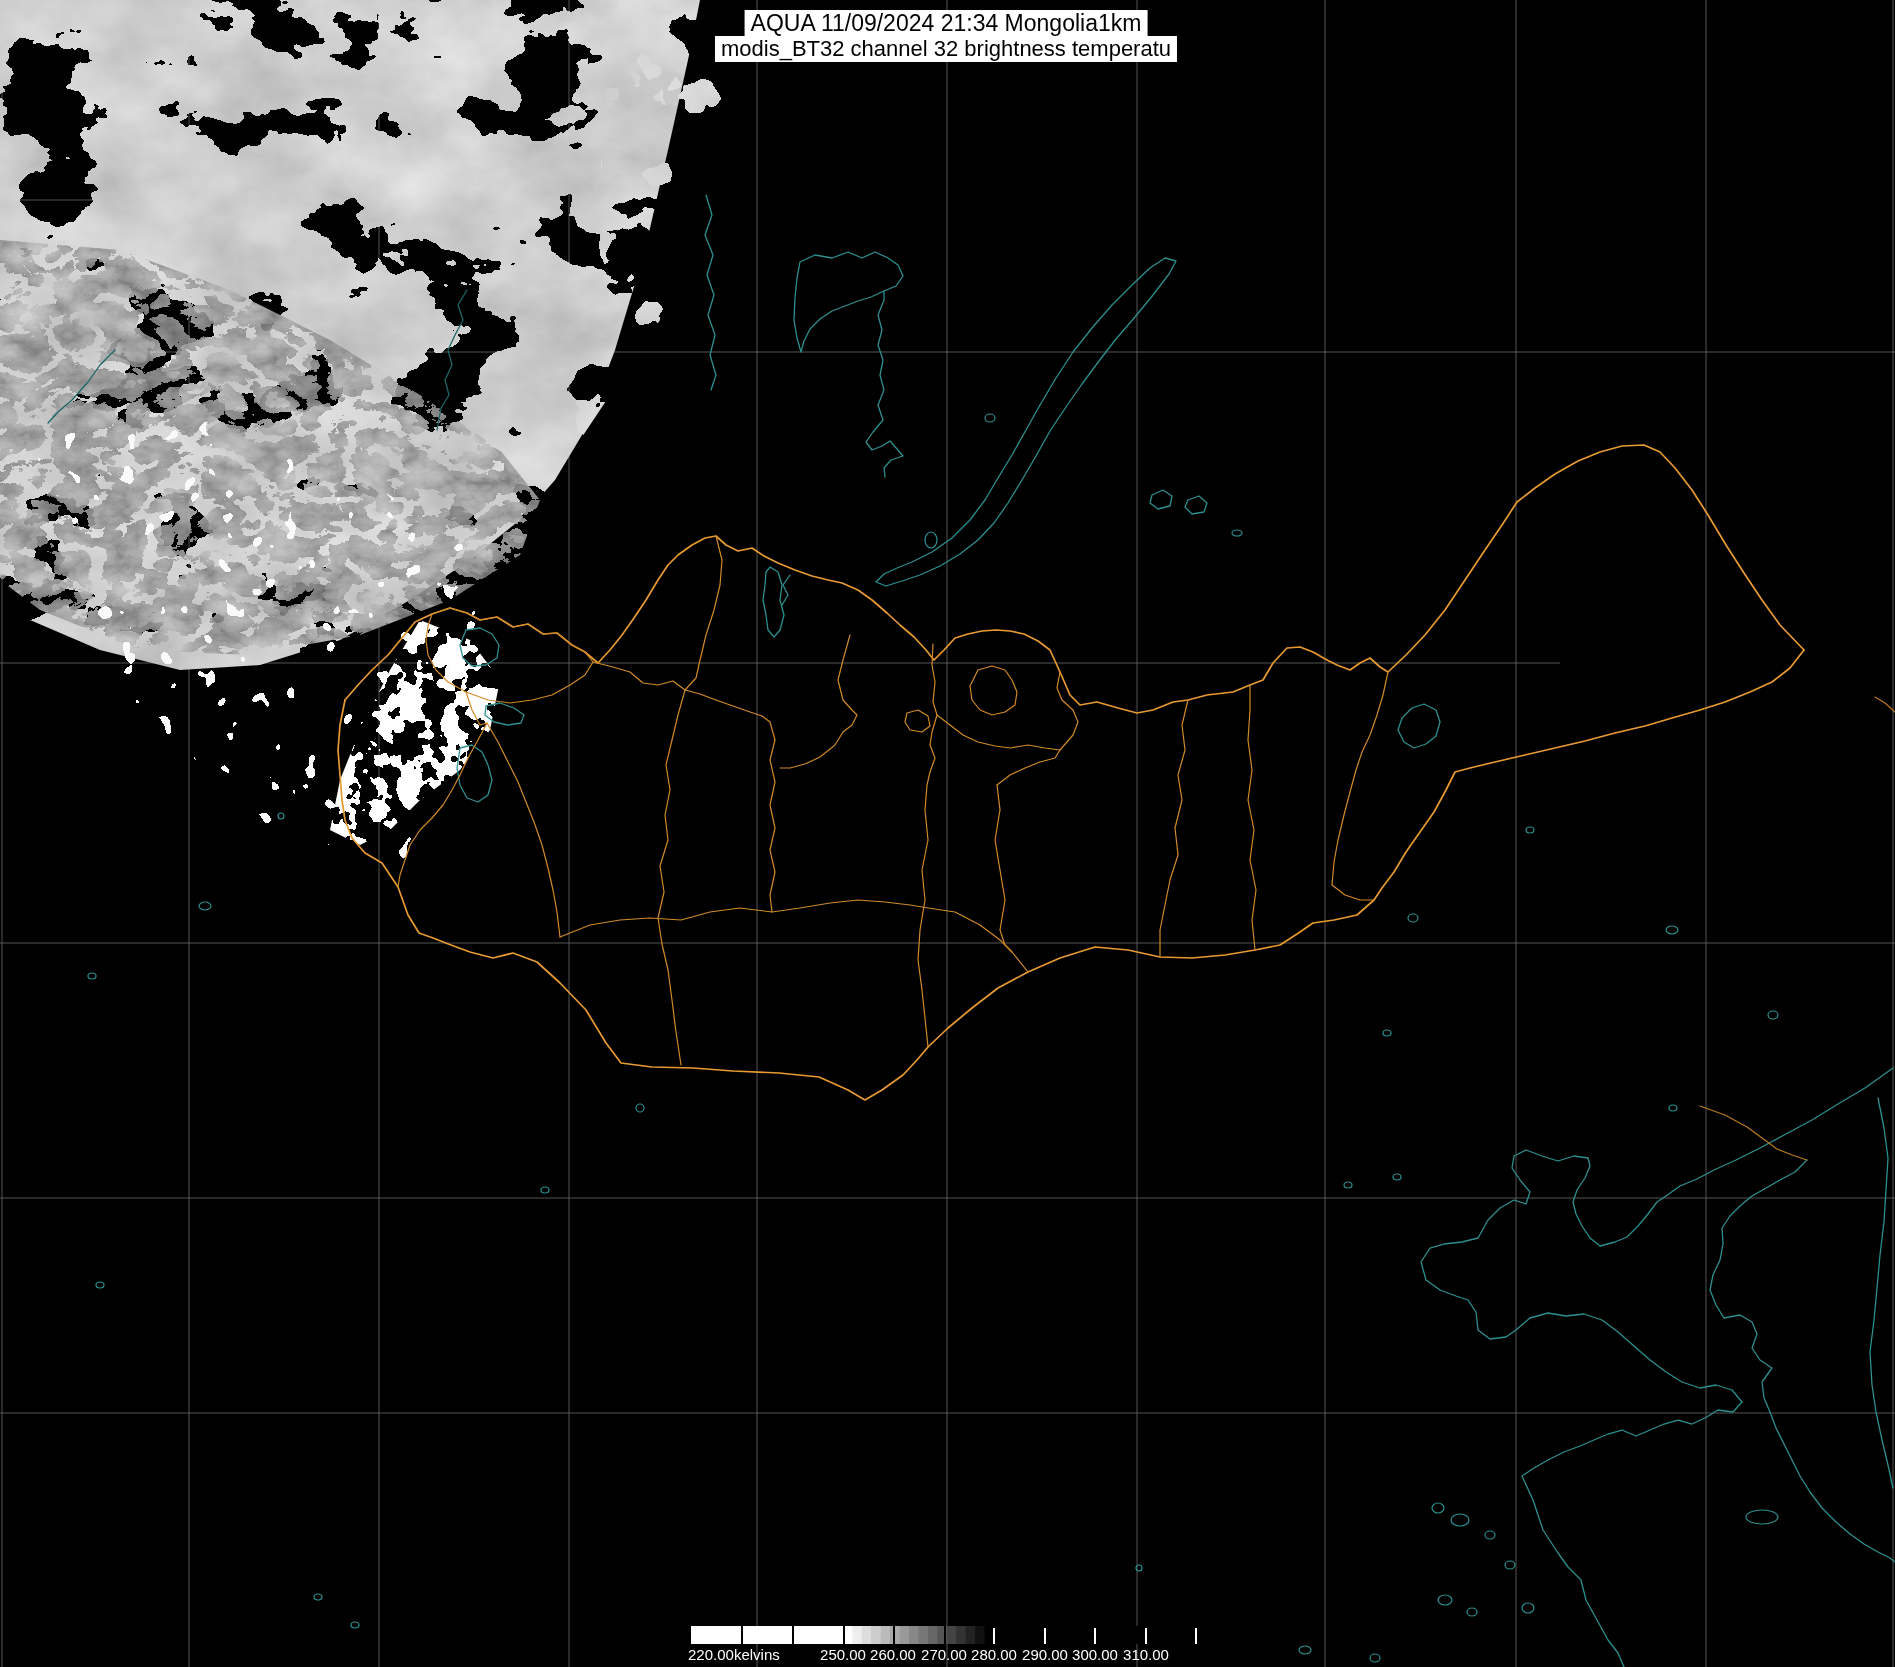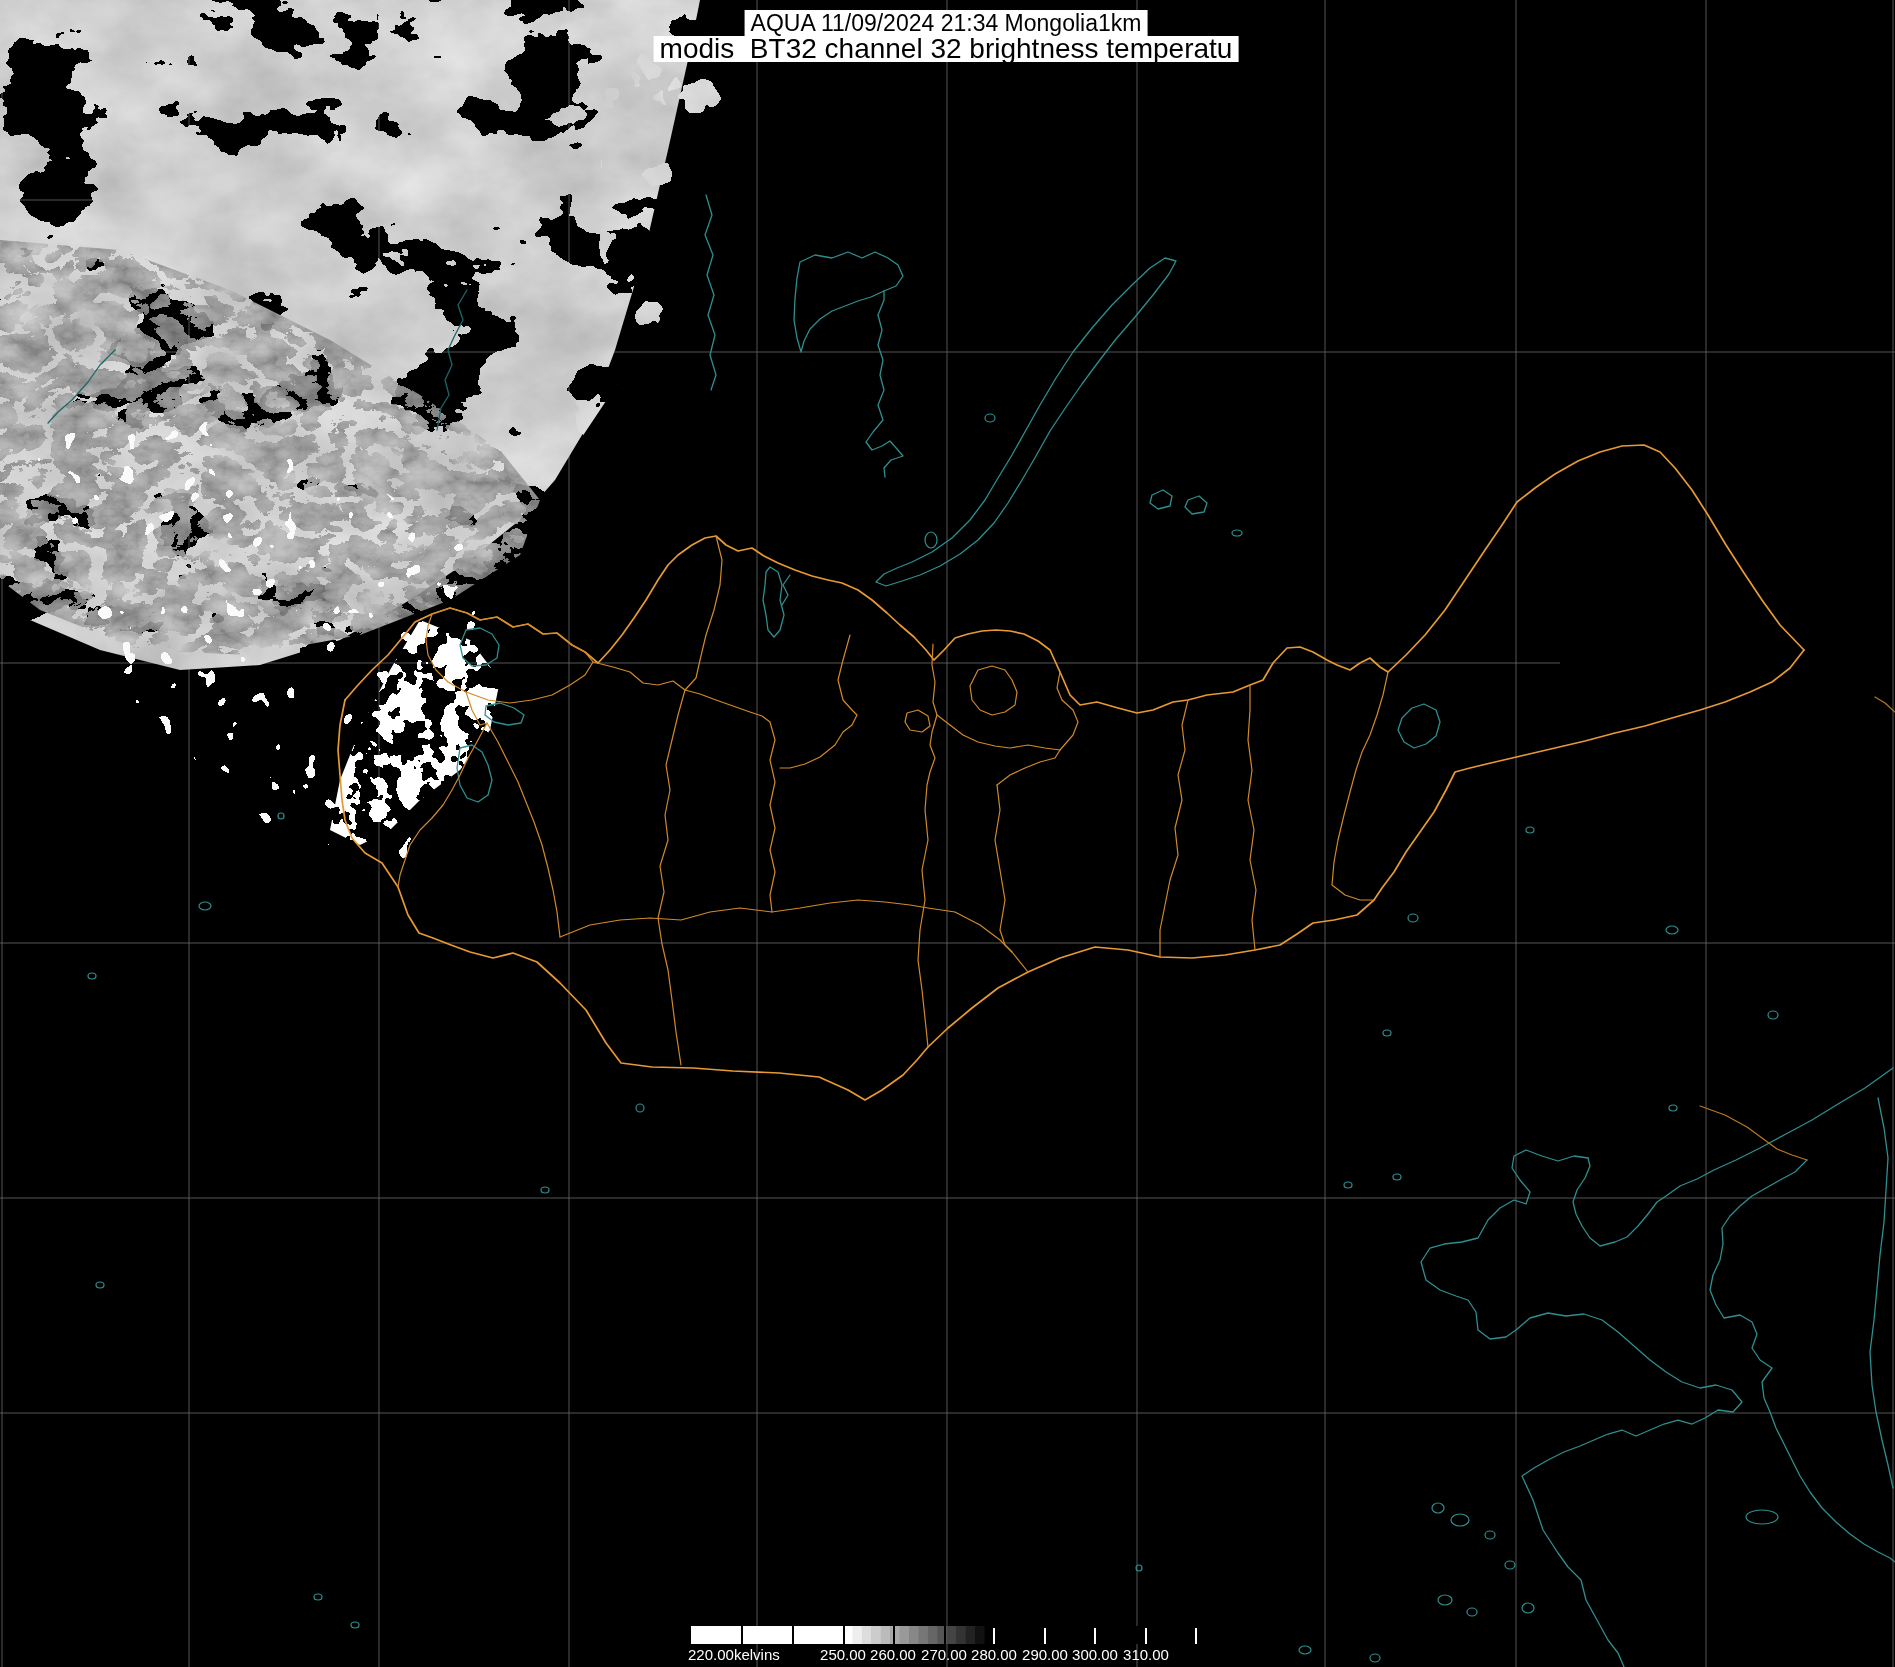--- a/index.html
+++ b/index.html
@@ -2,21 +2,21 @@
 <html><head>
 <meta charset="utf-8">
 <style>
   html,body{margin:0;padding:0;background:#000;}
   .stage{position:relative;width:1895px;height:1667px;background:#000;overflow:hidden;
          font-family:"Liberation Sans",sans-serif;}
   .titlebox{position:absolute;left:946px;transform:translateX(-50%);
             background:#fff;color:#000;font-size:23px;line-height:26px;
             padding:0 6px;white-space:nowrap;}
   #title-line1{top:10px;}
-  #title-line2{top:36px;font-size:28px;}
+  #title-line2{top:36px;font-size:22px;}
   svg{position:absolute;left:0;top:0;}
   text{font-family:"Liberation Sans",sans-serif;}
 </style>
 </head>
 <body>
 
 <div class="stage">
 
   <svg id="map-svg" width="1895" height="1667" viewBox="0 0 1895 1667">
     <defs>

